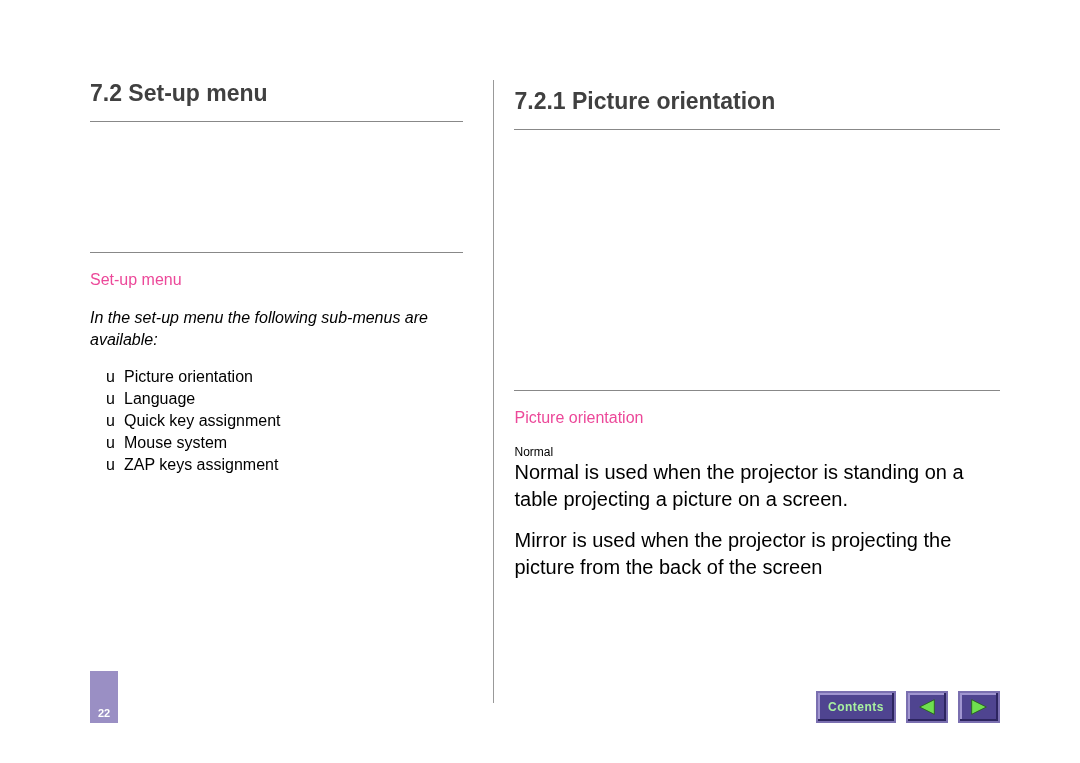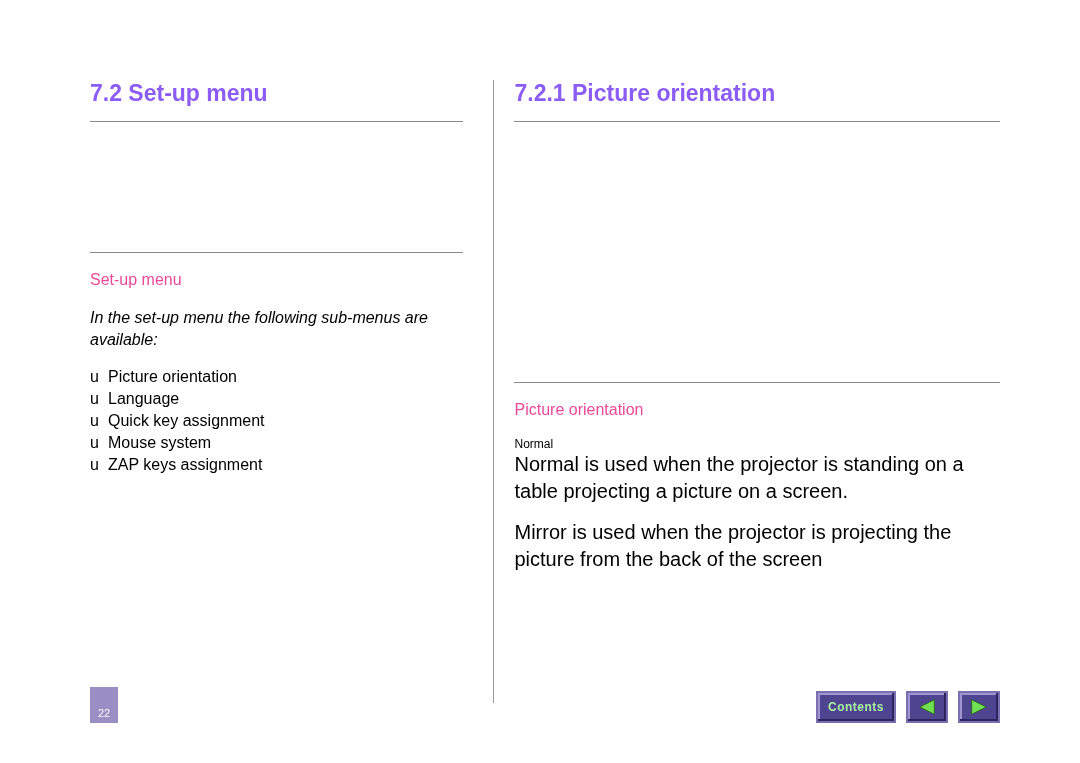--- a/index.html
+++ b/index.html
@@ -20,30 +20,31 @@
     bottom: 60px;
     display: flex;
   }
   .col {
     flex: 1;
     padding-right: 30px;
   }
   .col-right {
     flex: 1.3;
     padding-left: 20px;
+    margin-top: 8px;
   }
   .divider-v {
     width: 1px;
     background: #999;
   }
   h2.section-heading {
     font-size: 23px;
     font-weight: bold;
     margin: 0 0 14px 0;
-    color: #8b5cf6;
+    color: #404040;
   }
   hr.thin {
     border: none;
     border-top: 1px solid #888;
     margin: 0;
   }
   .spacer-lg { height: 130px; }
   .spacer-xl { height: 260px; }
   .subhead {
     font-size: 16px;
@@ -58,21 +59,21 @@
     font-style: italic;
   }
   ul.bullet-list {
     list-style: none;
     padding: 0;
     margin: 0;
   }
   ul.bullet-list li {
     font-size: 16px;
     color: #000;
-    margin: 4px 0;
+    margin: 4px 16px;
   }
   .bullet-prefix {
     display: inline-block;
     width: 18px;
   }
   .term {
     font-weight: normal;
     font-size: 12px;
     margin: 16px 0 0 0;
   }
@@ -88,25 +89,25 @@
     left: 90px;
     right: 80px;
     bottom: 40px;
     height: 40px;
   }
   .page-num {
     position: absolute;
     left: 0;
     bottom: 0;
     width: 28px;
-    height: 36px;
+    height: 52px;
     background: #9a8fc4;
     color: #fff;
     font-size: 11px;
-    font-weight: normal;
+    font-weight: bold;
     display: flex;
     align-items: flex-end;
     justify-content: center;
     padding-bottom: 4px;
     box-sizing: border-box;
   }
   .nav-group {
     position: absolute;
     right: 0;
     bottom: 0;

